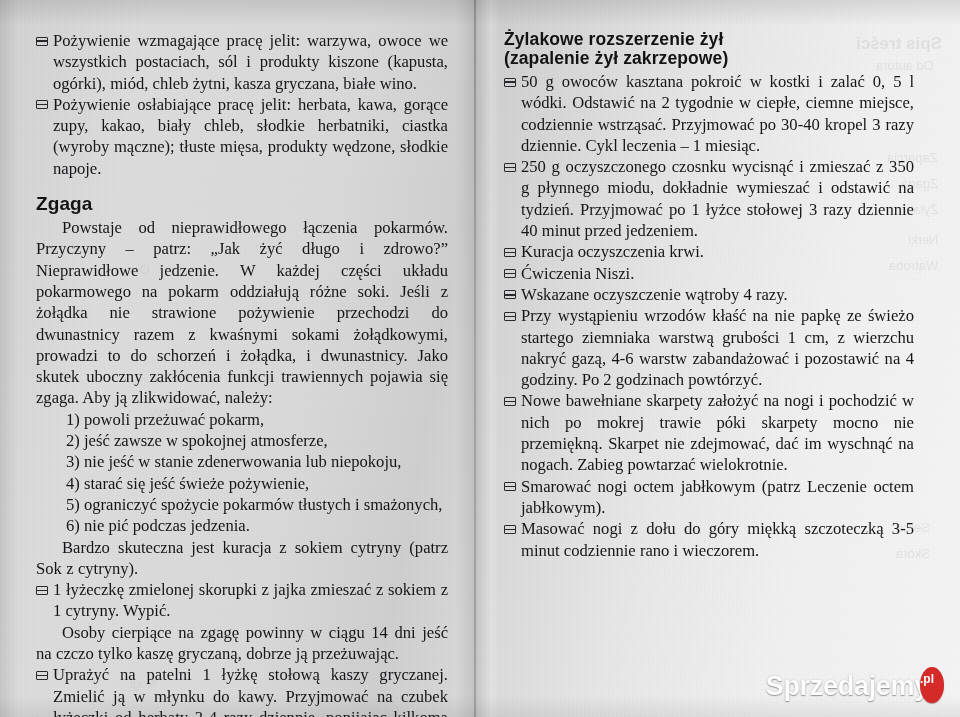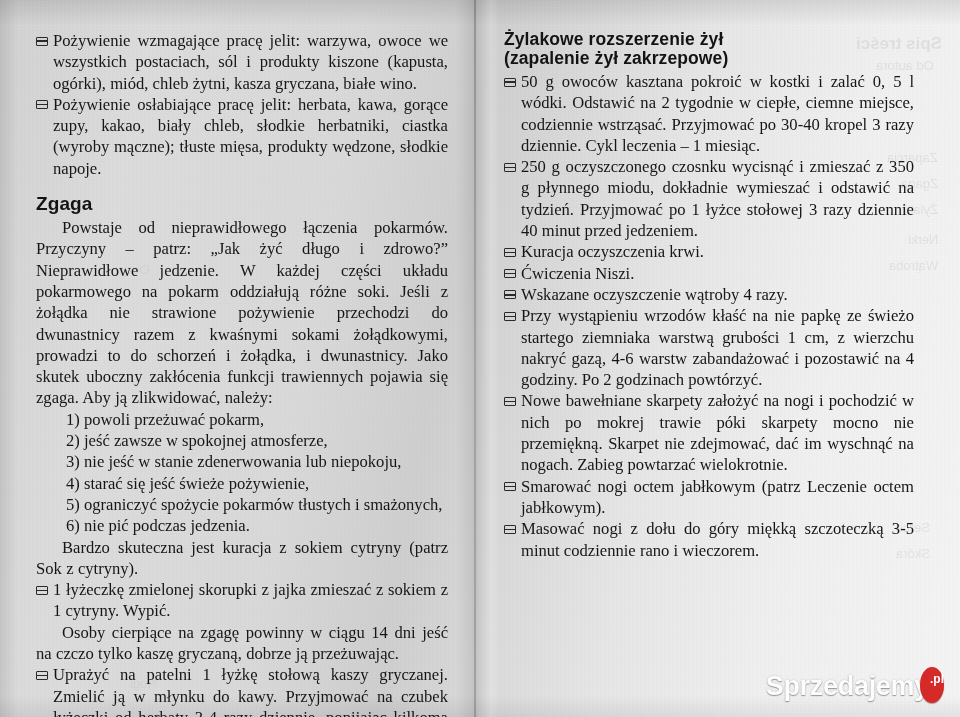--- a/index.html
+++ b/index.html
@@ -208,21 +208,21 @@
     margin-top: -4px;
     width: 24px;
     height: 36px;
     border-radius: 50%;
     background: #d42a28;
     color: #ffffff;
     font-family: "Liberation Sans", "DejaVu Sans", sans-serif;
     font-weight: bold;
     font-size: 12px;
     line-height: 24px;
-    text-align: right;
+    text-align: left;
     box-shadow: 0 1px 1px rgba(80,40,40,.4);
   }
 </style>
 </head>
 <body>
 
 <div class="scan">
 
   <div class="bleed bleed-title">Spis treści</div>
   <div class="bleed bleed-sub">Od autora</div>

